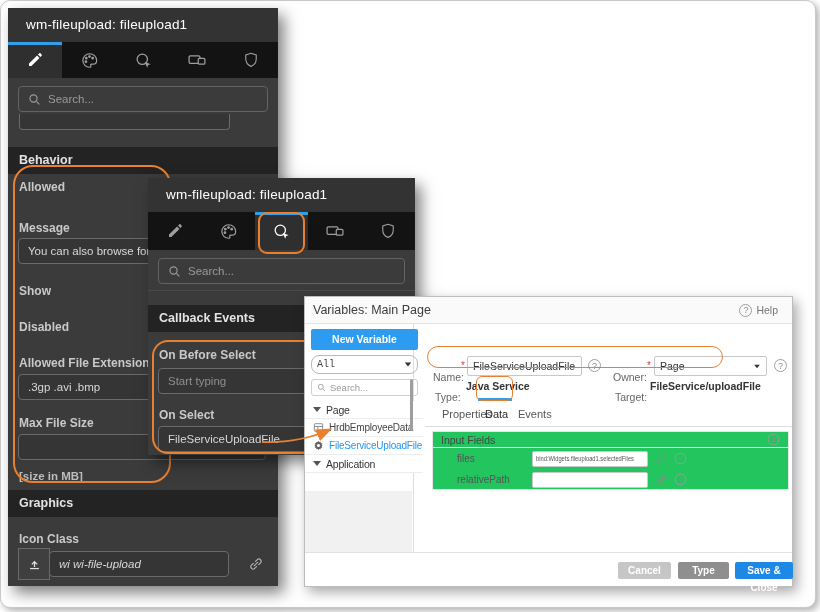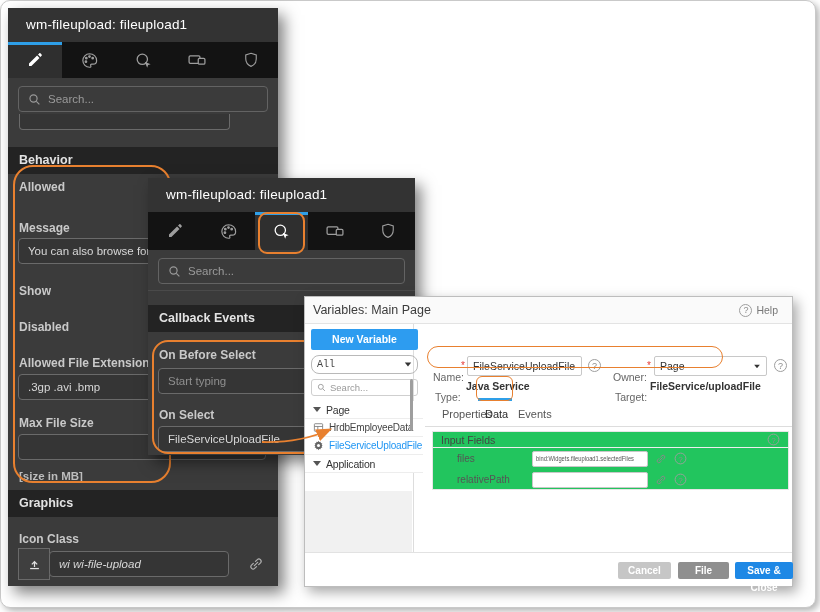--- a/index.html
+++ b/index.html
@@ -338,21 +338,21 @@
               <path d="M16 13l2.8-2.8a3.4 3.4 0 0 0-4.8-4.8L11.2 8"></path>
             </svg>
           </span>
         <span class="qmark" style="margin-left:7px; transform:scale(.9);"></span>
       </div>
     </div>
   </div>
 
   <div class="dlg-footer">
     <div class="fbtn" style="left:313px; width:53px; background:#c6c6c6;">Cancel</div>
-    <div class="fbtn" style="left:373px; width:51px; background:#8f8f8f;">File</div>
+    <div class="fbtn" style="left:373px; width:51px; background:#8f8f8f;">Type</div>
     <div class="fbtn btn-blue" style="left:430px; width:58px; background:#1e88e5;">Save &amp; Close</div>
   </div>
 </div>
 
 <div class="ann" style="left:427px; top:346px; width:296px; height:22px; border-radius:11px; border-width:1.6px; z-index:31;"></div>
 <div class="ann" style="left:476px; top:376px; width:37px; height:25px; border-radius:6px; border-width:1.6px; z-index:31;"></div>
 
 <svg class="abs" style="left:0; top:0; z-index:40; pointer-events:none;" width="820" height="612" viewBox="0 0 820 612">
   <defs>
     <marker id="ah" markerWidth="9" markerHeight="7" refX="7" refY="3.5" orient="auto">

